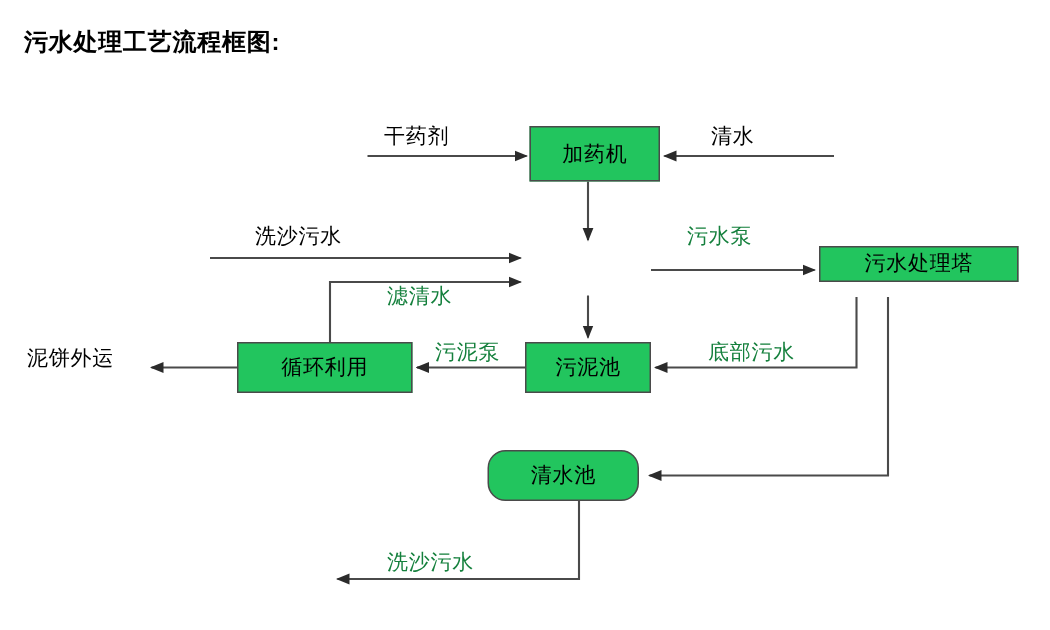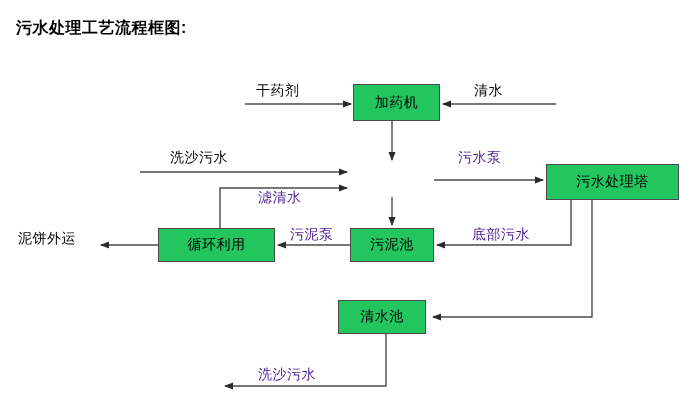--- a/index.html
+++ b/index.html
@@ -29,21 +29,21 @@
     align-items:center;
     justify-content:center;
     font-size:14px;
     color:#000;
     white-space:nowrap;
     letter-spacing:0.5px;
   }
   .edge-label{
     position:absolute;
     font-size:14px;
-    color:#4c1d95;
+    color:#15803d;
     white-space:nowrap;
     letter-spacing:0.5px;
     font-family:Liberation Mono, monospace;
   }
   .term-label{
     position:absolute;
     font-size:14px;
     color:#000;
     white-space:nowrap;
     letter-spacing:0.5px;
@@ -90,33 +90,33 @@
     <polyline points="592,198 592,317 433,317" marker-end="url(#ah)"></polyline>
 
     <polyline points="386,334 386,386 225,386" marker-end="url(#ah)"></polyline>
   </svg>
 
   <div class="node" style="left:353px;top:84px;width:87px;height:37px;">
     <span>加药机</span>
   </div>
 
 
-  <div class="node" style="left:546px;top:164px;width:133px;height:36px;">
+  <div class="node" style="left:546px;top:164px;width:133px;height:24px;">
     <span>污水处理塔</span>
   </div>
 
   <div class="node" style="left:158px;top:228px;width:117px;height:34px;">
     <span>循环利用</span>
   </div>
 
   <div class="node" style="left:350px;top:228px;width:84px;height:34px;">
     <span>污泥池</span>
   </div>
 
-  <div class="node" style="left:338px;top:300px;width:88px;height:34px;">
+  <div class="node" style="left:325px;top:300px;width:101px;height:34px;border-radius:12px;">
     <span>清水池</span>
   </div>
 
   <div class="term-label" style="left:256px;top:82px;">干药剂</div>
   <div class="term-label" style="left:474px;top:82px;">清水</div>
   <div class="term-label" style="left:170px;top:149px;">洗沙污水</div>
   <div class="term-label" style="left:18px;top:230px;">泥饼外运</div>
 
   <div class="edge-label" style="left:258px;top:189px;">滤清水</div>
   <div class="edge-label" style="left:458px;top:149px;">污水泵</div>

